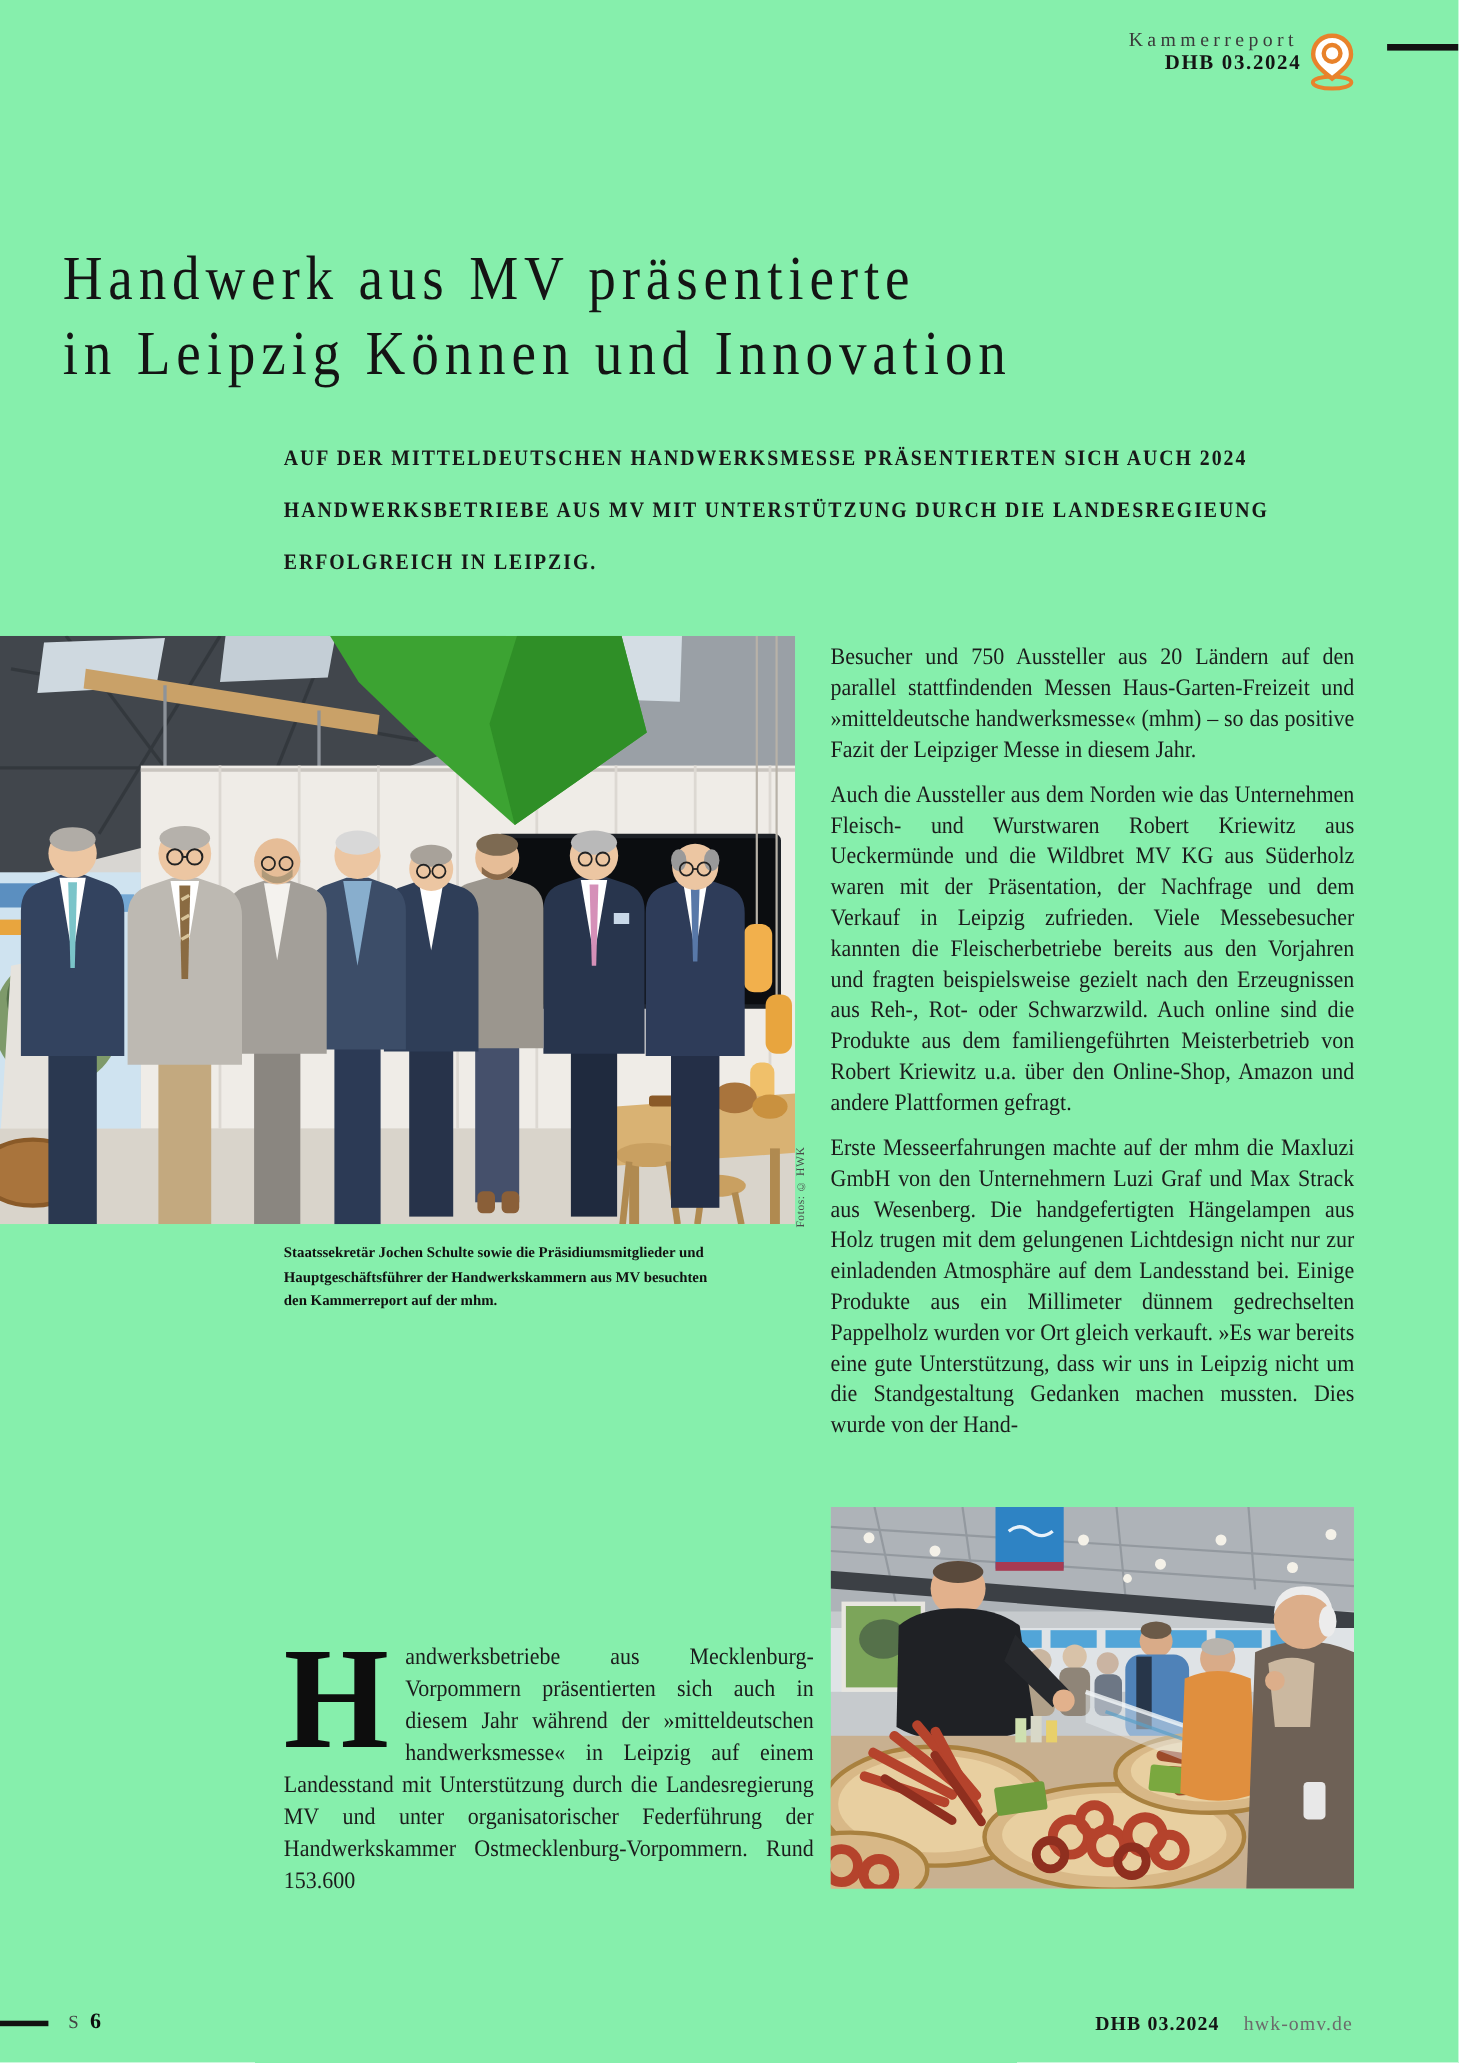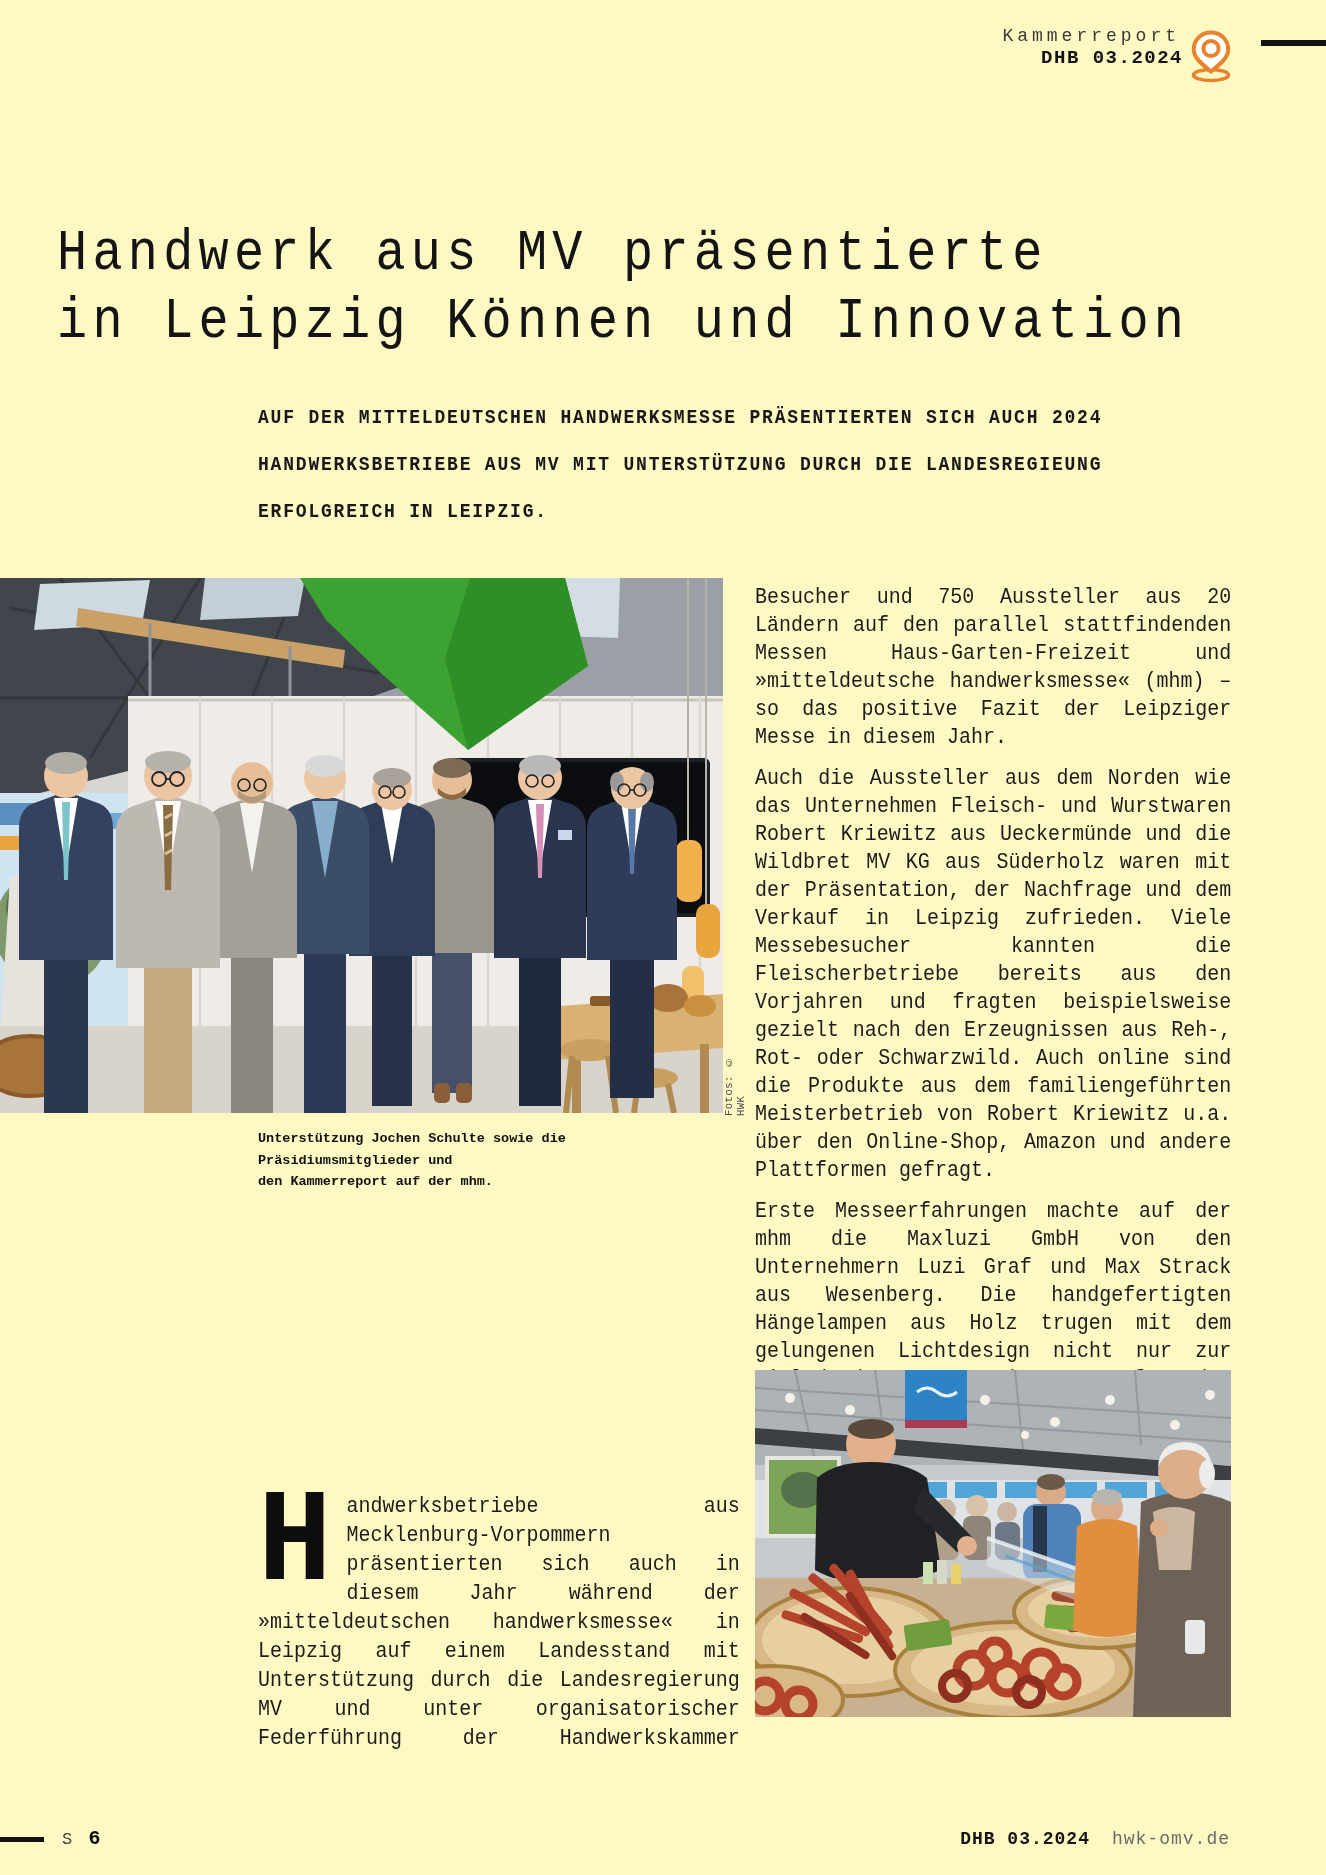--- a/index.html
+++ b/index.html
@@ -1,17 +1,17 @@
 <!DOCTYPE html>
 <html><head>
 <meta charset="utf-8">
 <style>
   html,body{margin:0;padding:0;background:#ffffff;}
-  .page{position:relative;width:1326px;height:1875px;background:#fef9c3;overflow:hidden;
-        font-family:Liberation Mono, monospace;color:#1b1b1b;}
+  .page{position:relative;width:1326px;height:1875px;background:#86efac;overflow:hidden;
+        font-family:Liberation Serif, serif;color:#1b1b1b;}
 
   
   .hdr-section{position:absolute;left:880px;top:26px;width:300px;text-align:right;
         font-size:18px;letter-spacing:4px;color:#3a3a3a;}
   .hdr-issue{position:absolute;left:880px;top:47px;width:303px;text-align:right;
         font-size:19px;font-weight:700;letter-spacing:1.5px;color:#141414;}
   .hdr-pin{position:absolute;left:1186px;top:27px;}
   .hdr-rule{position:absolute;left:1261px;top:40px;width:65px;height:6px;background:#121212;}
 
   
@@ -238,21 +238,22 @@
         <ellipse cx="0" cy="184" rx="23" ry="11" fill="#b5b1ab"></ellipse>
         <circle cx="-9" cy="201" r="7" fill="none" stroke="#222" stroke-width="1.8"></circle>
         <circle cx="9" cy="201" r="7" fill="none" stroke="#222" stroke-width="1.8"></circle>
         <line x1="-2" y1="201" x2="2" y2="201" stroke="#222" stroke-width="1.8"></line>
       </g>
     </svg>
   </div>
   <div class="credit">Fotos: © HWK</div>
 
   <div class="caption">
-    <div>Unterstützung Jochen Schulte sowie die Präsidiumsmitglieder und</div>
+    <div>Staatssekretär Jochen Schulte sowie die Präsidiumsmitglieder und</div>
+    <div>Hauptgeschäftsführer der Handwerkskammern aus MV besuchten</div>
     <div>den Kammerreport auf der mhm.</div>
   </div>
 
   <div class="bodycol">
     <p>Besucher und 750 Aussteller aus 20 Ländern auf den parallel stattfindenden Messen Haus-Garten-Freizeit und »mitteldeutsche handwerksmesse« (mhm) – so das positive Fazit der Leipziger Messe in diesem Jahr.</p>
     <p>Auch die Aussteller aus dem Norden wie das Unternehmen Fleisch- und Wurstwaren Robert Kriewitz aus Ueckermünde und die Wildbret MV KG aus Süderholz waren mit der Präsentation, der Nachfrage und dem Verkauf in Leipzig zufrieden. Viele Messebesucher kannten die Fleischerbetriebe bereits aus den Vorjahren und fragten beispielsweise gezielt nach den Erzeugnissen aus Reh-, Rot- oder Schwarzwild. Auch online sind die Produkte aus dem familiengeführten Meisterbetrieb von Robert Kriewitz u.a. über den Online-Shop, Amazon und andere Plattformen gefragt.</p>
     <p>Erste Messeerfahrungen machte auf der mhm die Maxluzi GmbH von den Unternehmern Luzi Graf und Max Strack aus Wesenberg. Die handgefertigten Hängelampen aus Holz trugen mit dem gelungenen Lichtdesign nicht nur zur einladenden Atmosphäre auf dem Landesstand bei. Einige Produkte aus ein Millimeter dünnem gedrechselten Pappelholz wurden vor Ort gleich verkauft. »Es war bereits eine gute Unterstützung, dass wir uns in Leipzig nicht um die Standgestaltung Gedanken machen mussten. Dies wurde von der Hand-</p>
   </div>
 
   <div class="photo2">

